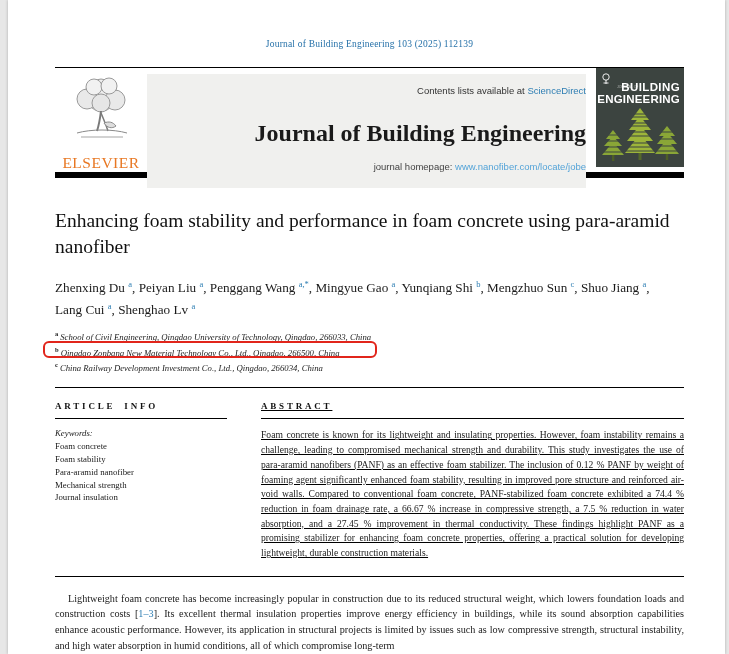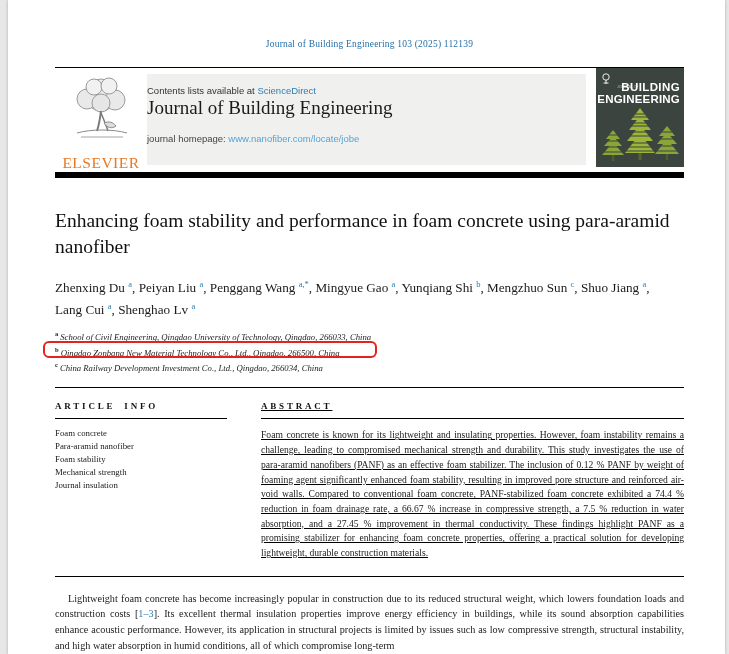--- a/index.html
+++ b/index.html
@@ -15,27 +15,27 @@
   .journal-ref {
     margin-top:39px; text-align:center;
     font-size:9.5px; color:#2470a8; letter-spacing:.2px;
   }
 
   
   .header { position:relative; margin-top:18px; height:105px; border-top:1.5px solid #000; }
   .logo-block { position:absolute; left:0; top:5px; width:92px; height:98px; text-align:center; }
   .elsevier-wordmark { font-size:15.5px; color:#e87722; letter-spacing:.5px; margin-top:1px; }
   .gray-box {
-    position:absolute; left:92px; right:98px; top:6px; height:91px;
-    background:#f0f0ee; text-align:left;
+    position:absolute; left:92px; right:98px; top:6px; height:114px;
+    background:#f0f0ee; text-align:right;
   }
   .contents-line { margin-top:11px; font-size:9.5px; color:#333; font-family:"Liberation Sans",sans-serif; }
   .contents-line a, .homepage-line a { text-decoration:none; }
   .sciencedirect-link { color:#2e7eb3; cursor:pointer; }
-  .gray-box .journal-title { margin-top:1px; font-size:19px; color:#1a1a1a; font-weight:400; }
+  .gray-box .journal-title { margin-top:24px; font-size:24px; color:#1a1a1a; font-weight:700; }
   .homepage-line { margin-top:14px; font-size:9.5px; color:#444; font-family:"Liberation Sans",sans-serif; }
   .homepage-link { color:#55a4d8; cursor:pointer; }
   .cover-thumb { position:absolute; right:0; top:0; width:88px; height:99px; display:block; }
   .black-bar { height:5.5px; background:#000; margin-top:0; }
 
   
   .article-title { margin-top:30px; font-size:19.5px; line-height:26px; color:#111; font-weight:normal; }
   .authors-line { margin-top:15px; font-size:13.2px; line-height:19px; color:#1a1a1a; width:600px; }
   .authors-line sup { color:#2e7eb3; font-size:8.5px; }
   .affiliations { margin-top:9px; }
@@ -148,24 +148,25 @@
         <div class="aff"><sup>c</sup>China Railway Development Investment Co., Ltd., Qingdao, 266034, China</div>
       </div>
 
     <hr class="front-rule">
 
     <div class="cols">
       <div class="col-left">
         <div class="col-heading">ARTICLE INFO</div>
         <hr class="col-rule">
         <div class="keywords">
+          <div class="keywords-label">Keywords:</div>
           <div id="keywords-list">
               <div>Foam concrete</div>
+              <div>Foam stability</div>
               <div>Para-aramid nanofiber</div>
-              <div>Foam stability</div>
               <div>Mechanical strength</div>
               <div>Journal insulation</div>
             </div>
         </div>
       </div>
       <div class="col-right">
         <div class="col-heading">ABSTRACT</div>
         <hr class="col-rule">
         <p class="abstract-text">Foam concrete is known for its lightweight and insulating properties. However, foam instability remains a challenge, leading to compromised mechanical strength and durability. This study investigates the use of para-aramid nanofibers (PANF) as an effective foam stabilizer. The inclusion of 0.12 % PANF by weight of foaming agent significantly enhanced foam stability, resulting in improved pore structure and reinforced air-void walls. Compared to conventional foam concrete, PANF-stabilized foam concrete exhibited a 74.4 % reduction in foam drainage rate, a 66.67 % increase in compressive strength, a 7.5 % reduction in water absorption, and a 27.45 % improvement in thermal conductivity. These findings highlight PANF as a promising stabilizer for enhancing foam concrete properties, offering a practical solution for developing lightweight, durable construction materials.</p>
       </div>

